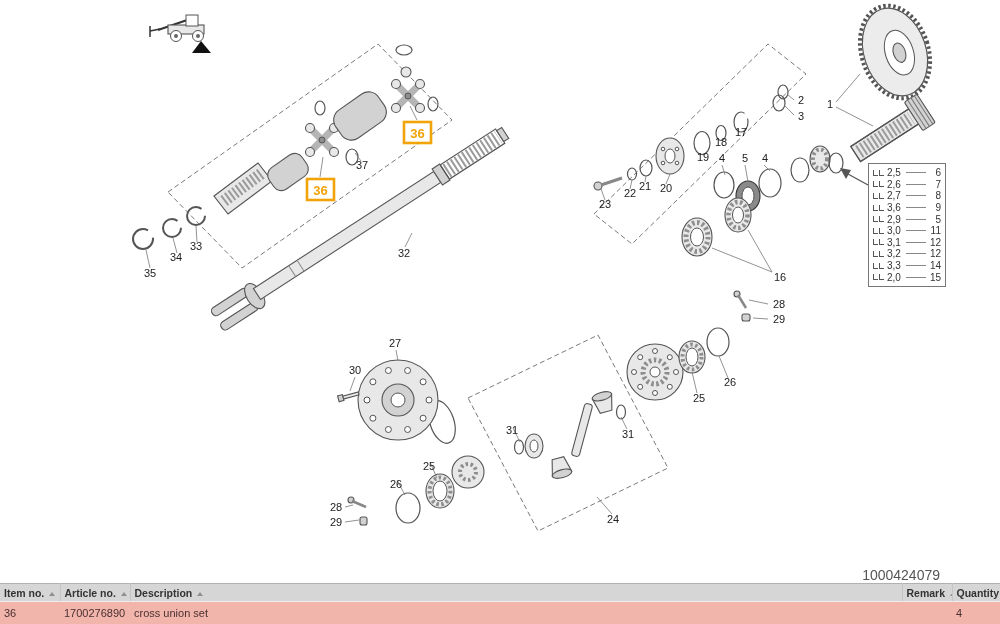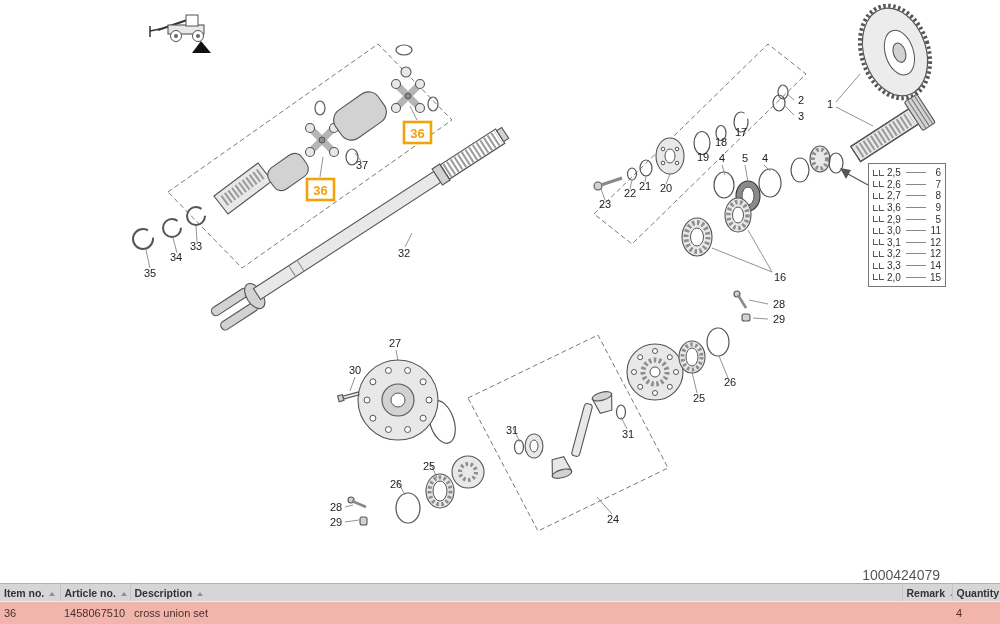--- a/index.html
+++ b/index.html
@@ -430,19 +430,19 @@
       <th><span>Item no.</span><span class="sort"></span></th>
       <th><span>Article no.</span><span class="sort"></span></th>
       <th><span>Description</span><span class="sort"></span></th>
       <th><span>Remark</span><span class="sort"></span></th>
       <th><span>Quantity</span></th>
     </tr>
   </thead>
   <tbody>
     <tr>
       <td>36</td>
-      <td>1458067510</td>
+      <td>1700276890</td>
       <td>cross union set</td>
       <td></td>
       <td>4</td>
     </tr>
   </tbody>
 </table>
 
 </body></html>

